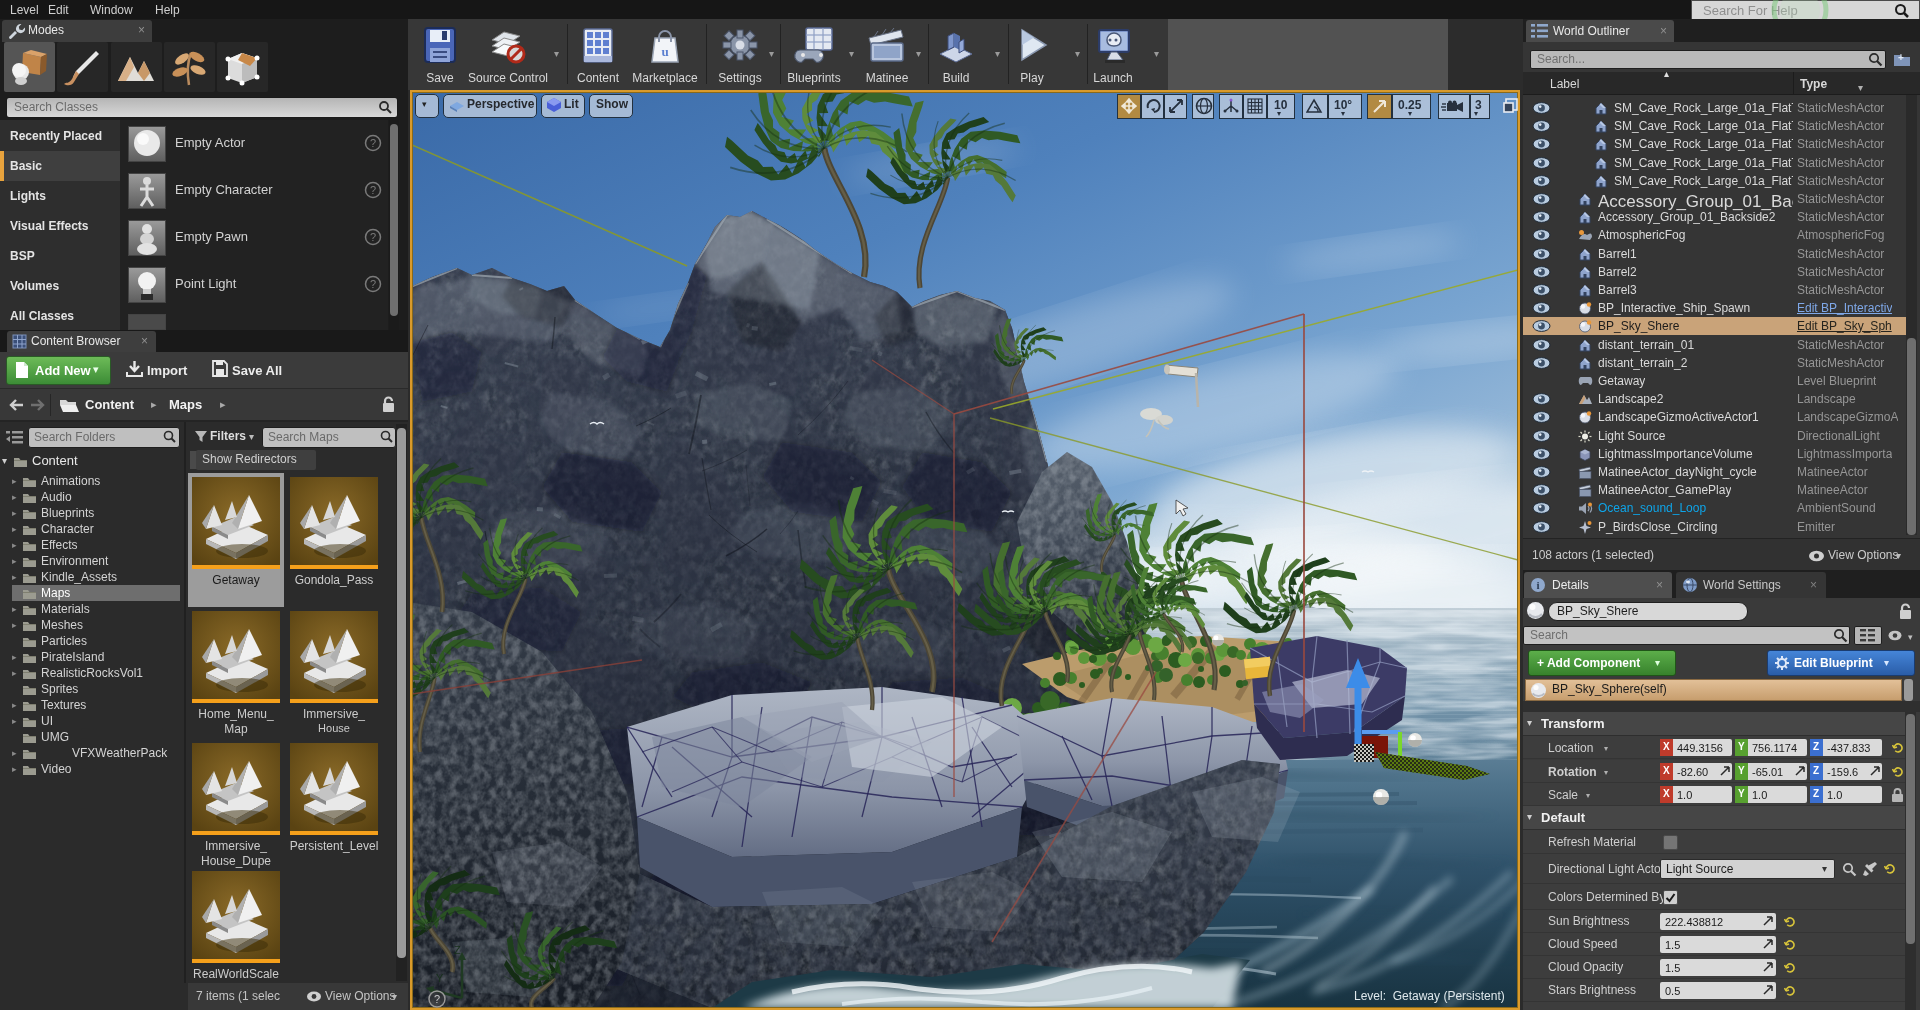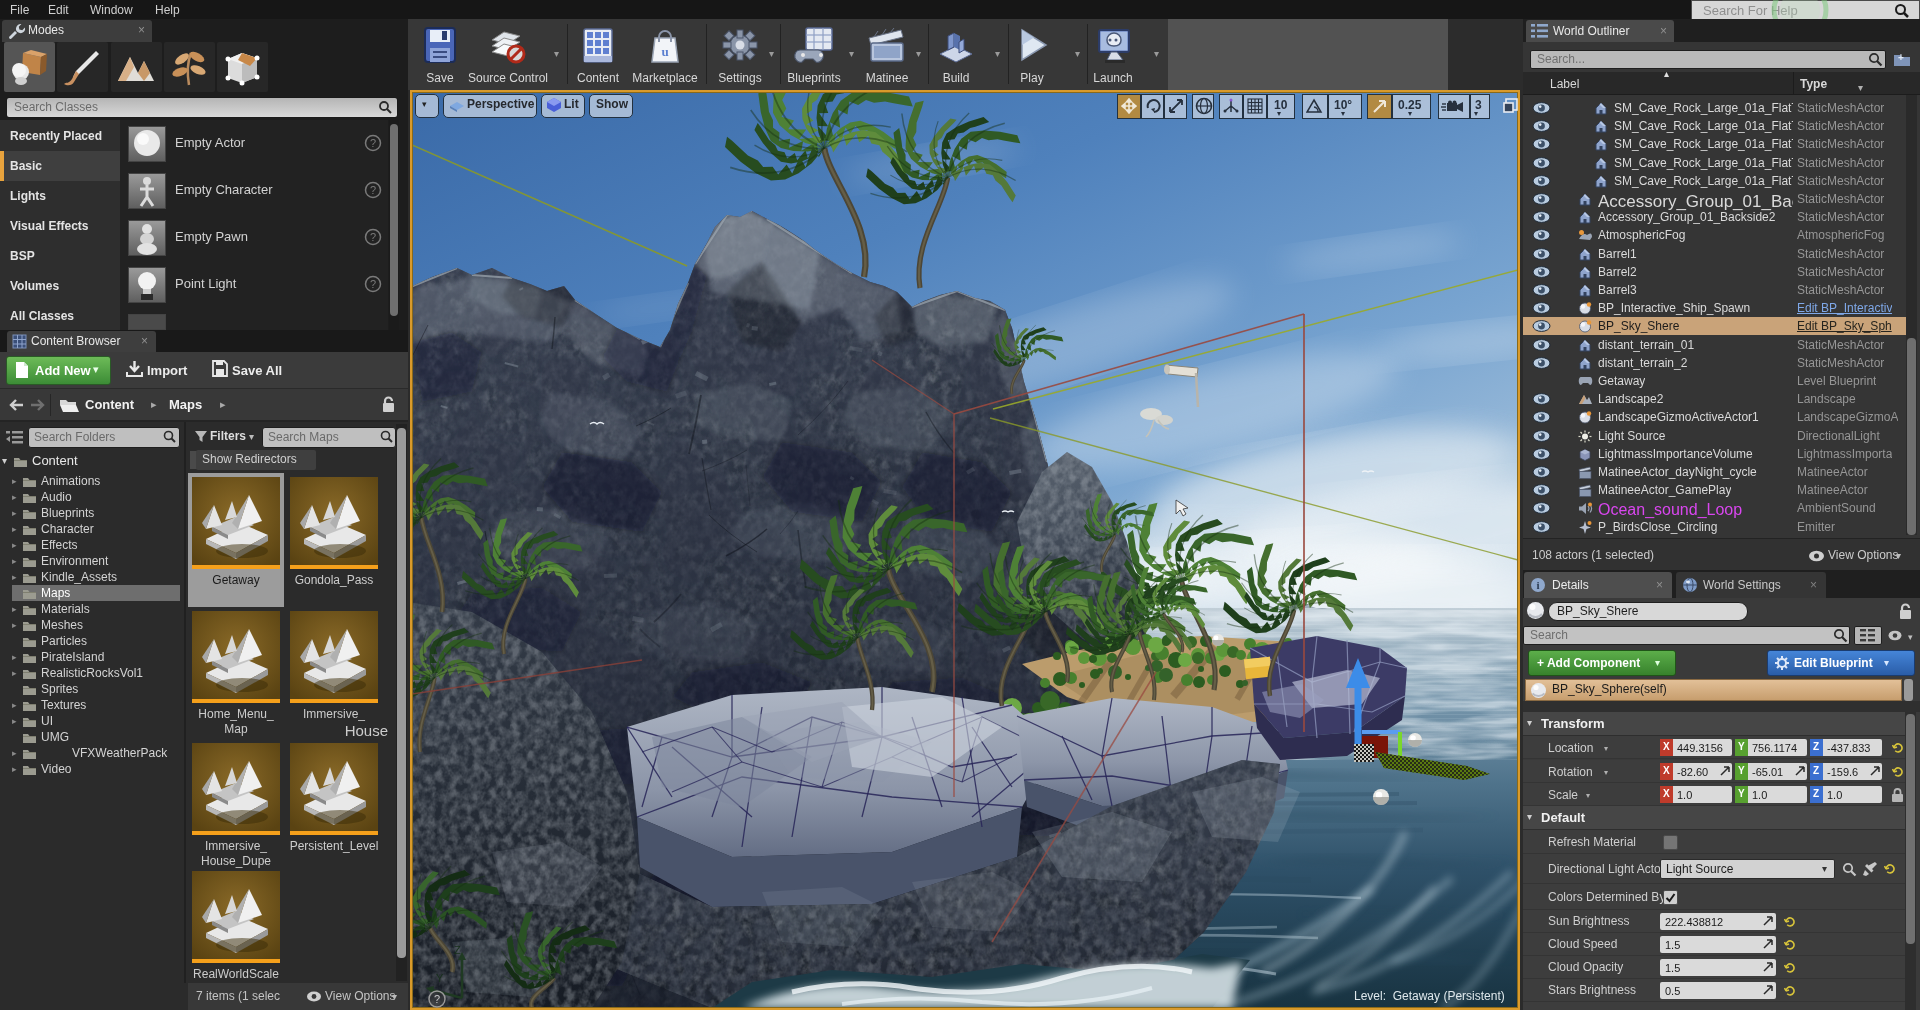--- a/index.html
+++ b/index.html
@@ -1,21 +1,21 @@
 <!DOCTYPE html>
 <html><head><meta charset="utf-8"><style>
 *{margin:0;padding:0;box-sizing:border-box}
 html,body{width:1920px;height:1010px;overflow:hidden;background:#2b2b2b;
  font-family:"Liberation Sans",sans-serif;position:relative}
 .a{position:absolute}
 .tx{position:absolute;white-space:nowrap}
 </style></head><body>
 
 <div class="a" style="left:0;top:0;width:1920px;height:19px;background:#161616"></div>
-<div class="tx" style="left:10px;top:3px;font-size:12px;color:#cfcfcf;font-weight:normal;">File</div>
+<div class="tx" style="left:10px;top:3px;font-size:12px;color:#cfcfcf;font-weight:normal;">Level</div>
 <div class="tx" style="left:48px;top:3px;font-size:12px;color:#cfcfcf;font-weight:normal;">Edit</div>
 <div class="tx" style="left:90px;top:3px;font-size:12px;color:#cfcfcf;font-weight:normal;">Window</div>
 <div class="tx" style="left:155px;top:3px;font-size:12px;color:#cfcfcf;font-weight:normal;">Help</div>
 <div class="a" style="left:1691px;top:0px;width:229px;height:21px;background:#d7d7d7;border:1px solid #4a4a4a"></div>
 <div class="tx" style="left:1703px;top:3px;font-size:13px;color:#8f8f8f;font-weight:normal;">Search For Help</div>
 <svg class="a" style="left:1755px;top:-18px" width="90" height="60">
     <circle cx="45" cy="28" r="26" fill="none" stroke="#7dc87d" stroke-width="5" opacity="0.55"></circle>
     <circle cx="45" cy="28" r="20" fill="#bde4bd" opacity="0.25"></circle>
   </svg>
 <svg class="a" style="left:1894px;top:3px" width="16" height="16">
@@ -410,21 +410,21 @@
 <polygon points="20,50 36,58 36,62 20,54" fill="#8a8a8a"></polygon>
 <polygon points="57,18 70,44 46,52" fill="#f0f0f0"></polygon>
 <polygon points="57,18 46,52 40,46" fill="#b0b0b0"></polygon>
 <polygon points="22,28 30,48 14,52" fill="#e4e4e4"></polygon>
 <polygon points="22,28 14,52 10,46" fill="#a8a8a8"></polygon>
 <polygon points="40,24 45,40 33,43" fill="#d8d8d8"></polygon>
 <ellipse cx="50" cy="74" rx="26" ry="7" fill="#3a2c08" opacity="0.5"></ellipse>
 <rect x="0" y="88" width="88" height="4" fill="#f5a01b"></rect>
 </svg>
 <div class="tx" style="left:0px;top:707px;font-size:12px;color:#cccccc;font-weight:normal;left:280px;width:108px;text-align:center;white-space:nowrap">Immersive_</div>
-<div class="tx" style="left:0px;top:722px;font-size:15px;color:#cccccc;font-weight:normal;left:280px;width:108px;text-align:right;white-space:nowrap">House</div>
+<div class="tx" style="left:0px;top:722px;font-size:11px;color:#cccccc;font-weight:normal;left:280px;width:108px;text-align:center;white-space:nowrap">House</div>
 <svg class="a" style="left:192px;top:743px" width="88" height="92">
 <defs>
       <radialGradient id="tg192_743" cx="50%" cy="42%" r="70%">
         <stop offset="0%" stop-color="#8a6a28"></stop>
         <stop offset="100%" stop-color="#5a4312"></stop>
       </radialGradient>
     </defs>
 <rect width="88" height="88" fill="url(#tg192_743)"></rect>
 <polygon points="14,62 48,46 76,58 44,76" fill="#e8e8e8"></polygon>
 <polygon points="14,62 44,76 44,82 14,67" fill="#b8b8b8"></polygon>
@@ -2271,21 +2271,21 @@
 <svg class="a" style="left:1532px;top:502px" width="19" height="12">
     <ellipse cx="9.5" cy="6" rx="8.5" ry="5.4" fill="#b9cce0" stroke="#1e2a38" stroke-width="1"></ellipse>
     <circle cx="9.5" cy="6" r="3.4" fill="#3c5068"></circle>
     <circle cx="8.2" cy="4.6" r="1.3" fill="#e8f0f8"></circle>
   </svg>
 <svg class="a" style="left:1578px;top:502px" width="15" height="13">
     <polygon points="1,4.5 4,4.5 8,1 8,12 4,8.5 1,8.5" fill="#9aa4b4"></polygon>
     <path d="M10 4 a4 4 0 0 1 0 5 M12 2.5 a6.5 6.5 0 0 1 0 8" stroke="#9aa4b4" stroke-width="1.2" fill="none"></path>
     <circle cx="12" cy="2.5" r="2" fill="#e8973a"></circle>
   </svg>
-<div class="tx" style="left:1598px;top:501px;font-size:16px;color:#d946ef;max-width:195px;overflow:hidden">Ocean_sound_Loop</div>
+<div class="tx" style="left:1598px;top:501px;font-size:12px;color:#0ea5e9;max-width:195px;overflow:hidden">Ocean_sound_Loop</div>
 <div class="tx" style="left:1797px;top:501px;font-size:12px;color:#969696;max-width:108px;overflow:hidden">AmbientSound</div>
 <svg class="a" style="left:1532px;top:521px" width="19" height="12">
     <ellipse cx="9.5" cy="6" rx="8.5" ry="5.4" fill="#b9cce0" stroke="#1e2a38" stroke-width="1"></ellipse>
     <circle cx="9.5" cy="6" r="3.4" fill="#3c5068"></circle>
     <circle cx="8.2" cy="4.6" r="1.3" fill="#e8f0f8"></circle>
   </svg>
 <svg class="a" style="left:1578px;top:521px" width="14" height="13">
     <path d="M7 0 l1.5 5 L13 6.5 l-4.5 1.5 L7 13 l-1.5-5 L1 6.5 l4.5-1.5z" fill="#b8c0d0"></path>
     <circle cx="11.5" cy="2" r="2" fill="#e8973a"></circle>
   </svg>
@@ -2395,21 +2395,21 @@
 <div class="a" style="left:1748px;top:739px;width:59px;height:17px;background:#dadada;border-radius:0 2px 2px 0"></div>
 <div class="tx" style="left:1752px;top:742px;font-size:11px;color:#1a1a1a">756.1174</div>
 <div class="a" style="left:1810px;top:739px;width:13px;height:17px;background:#3b6fd0"></div>
 <div class="tx" style="left:1813px;top:741px;font-size:10px;color:#fff;font-weight:bold">Z</div>
 <div class="a" style="left:1823px;top:739px;width:59px;height:17px;background:#dadada;border-radius:0 2px 2px 0"></div>
 <div class="tx" style="left:1827px;top:742px;font-size:11px;color:#1a1a1a">-437.833</div>
 <svg class="a" style="left:1892px;top:742px" width="12" height="12">
     <path d="M2 6 a4 4 0 1 1 1.2 2.8 M2 6 l-1.5 -3 M2 6 l3-1" stroke="#d8c43a" stroke-width="1.6" fill="none"></path>
   </svg>
 <div class="a" style="left:1523px;top:760px;width:382px;height:23px;background:#3d3d3d;border-bottom:1px solid #343434"></div>
-<div class="tx" style="left:1548px;top:765px;font-size:12px;color:#cfcfcf;font-weight:normal;">Rotation</div>
+<div class="tx" style="left:1548px;top:765px;font-size:12px;color:#cfcfcf;font-weight:bold;">Rotation</div>
 <div class="tx" style="left:1604px;top:768px;font-size:8px;color:#b0b0b0;font-weight:normal;">▾</div>
 <div class="a" style="left:1660px;top:763px;width:13px;height:17px;background:#bf3b2b"></div>
 <div class="tx" style="left:1663px;top:765px;font-size:10px;color:#fff;font-weight:bold">X</div>
 <div class="a" style="left:1673px;top:763px;width:59px;height:17px;background:#dadada;border-radius:0 2px 2px 0"></div>
 <div class="tx" style="left:1677px;top:766px;font-size:11px;color:#1a1a1a">-82.60</div>
 <svg class="a" style="left:1720px;top:766px" width="10" height="10">
     <path d="M1 9 L9 1 M9 1 h-5 M9 1 v5" stroke="#2a2a2a" stroke-width="1.5" fill="none"></path>
   </svg>
 <div class="a" style="left:1735px;top:763px;width:13px;height:17px;background:#57a02f"></div>
 <div class="tx" style="left:1738px;top:765px;font-size:10px;color:#fff;font-weight:bold">Y</div>

